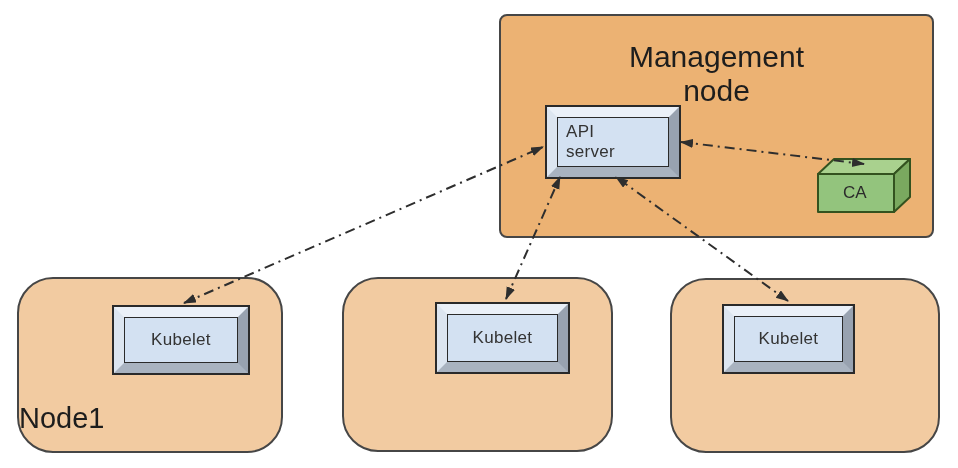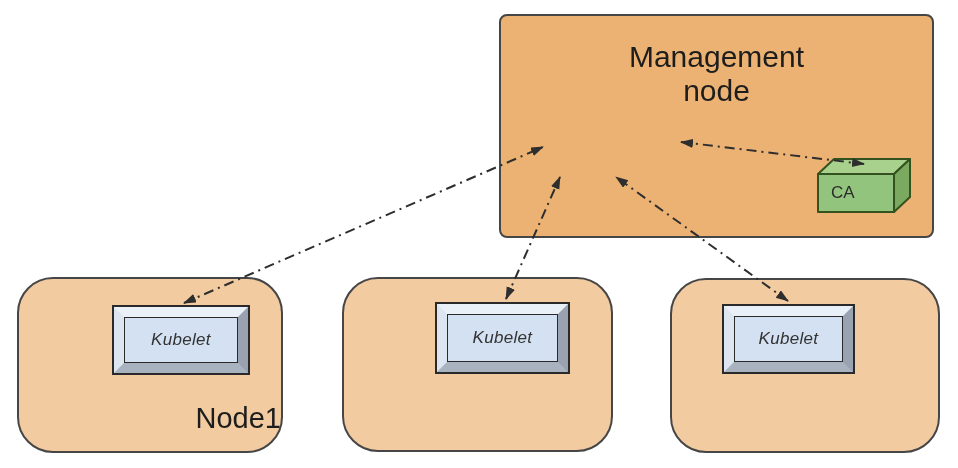--- a/index.html
+++ b/index.html
@@ -57,21 +57,21 @@
     border-radius: 36px;
     z-index: 1;
   }
   .node-1 { left: 17px;  top: 277px; width: 266px; height: 176px; }
   .node-2 { left: 342px; top: 277px; width: 271px; height: 175px; }
   .node-3 { left: 670px; top: 278px; width: 270px; height: 175px; }
 
   .node-label {
     position: absolute;
     left: 0; right: 0; bottom: 16px;
-    text-align: right;
+    text-align: left;
     font-size: 29px;
     color: var(--text);
   }
 
   
   .bevel-box {
     position: absolute;
     border: 2px solid var(--box-outline);
     background: var(--bevel-bottom);
   }
@@ -88,36 +88,36 @@
     width: 100%; height: 100%;
     background: var(--box-face);
     border: 1px solid var(--box-outline);
     display: flex;
     align-items: center;
     font-size: 17px;
     line-height: 1.18;
     color: #333333;
     letter-spacing: 0.3px;
   }
-  .face.centered { justify-content: center; font-style: italic; }
+  .face.centered { justify-content: center; }
   .face.left-aligned { justify-content: flex-start; padding-left: 8px; white-space: pre-line; }
 
   .api-server-box { left: 44px; top: 89px; width: 136px; height: 74px; }
   .kubelet-1 { left: 93px; top: 26px; width: 138px; height: 70px; }
   .kubelet-2 { left: 91px; top: 23px; width: 135px; height: 72px; }
   .kubelet-3 { left: 50px; top: 24px; width: 133px; height: 70px; }
 
   
   .ca-label {
     position: absolute;
     left: 818px; top: 174px;
     width: 76px; height: 38px;
     display: flex;
     align-items: center;
-    padding-left: 13px;
+    padding-left: 25px;
     font-size: 17px;
     color: #2b2b2b;
     z-index: 6;
   }
 
   
   .overlay {
     position: absolute;
     left: 0; top: 0;
     width: 958px; height: 468px;
@@ -138,20 +138,26 @@
 </style>
 </head>
 <body>
 
 <div class="canvas">
 
   <div class="management-node">
     <div class="mgmt-title">Management
 node</div>
 
+    <div class="bevel-box api-server-box">
+      <div class="bevel">
+        <div class="face left-aligned">API
+server</div>
+      </div>
+    </div>
   </div>
 
   <div class="ca-label">CA</div>
 
   <div class="node node-1">
     <div class="bevel-box kubelet-1">
       <div class="bevel">
         <div class="face centered">Kubelet</div>
       </div>
     </div>

